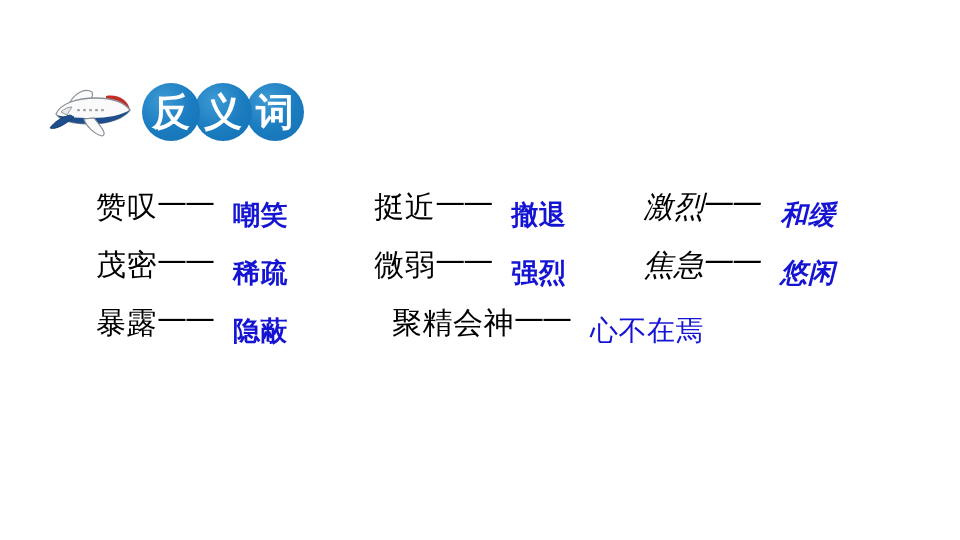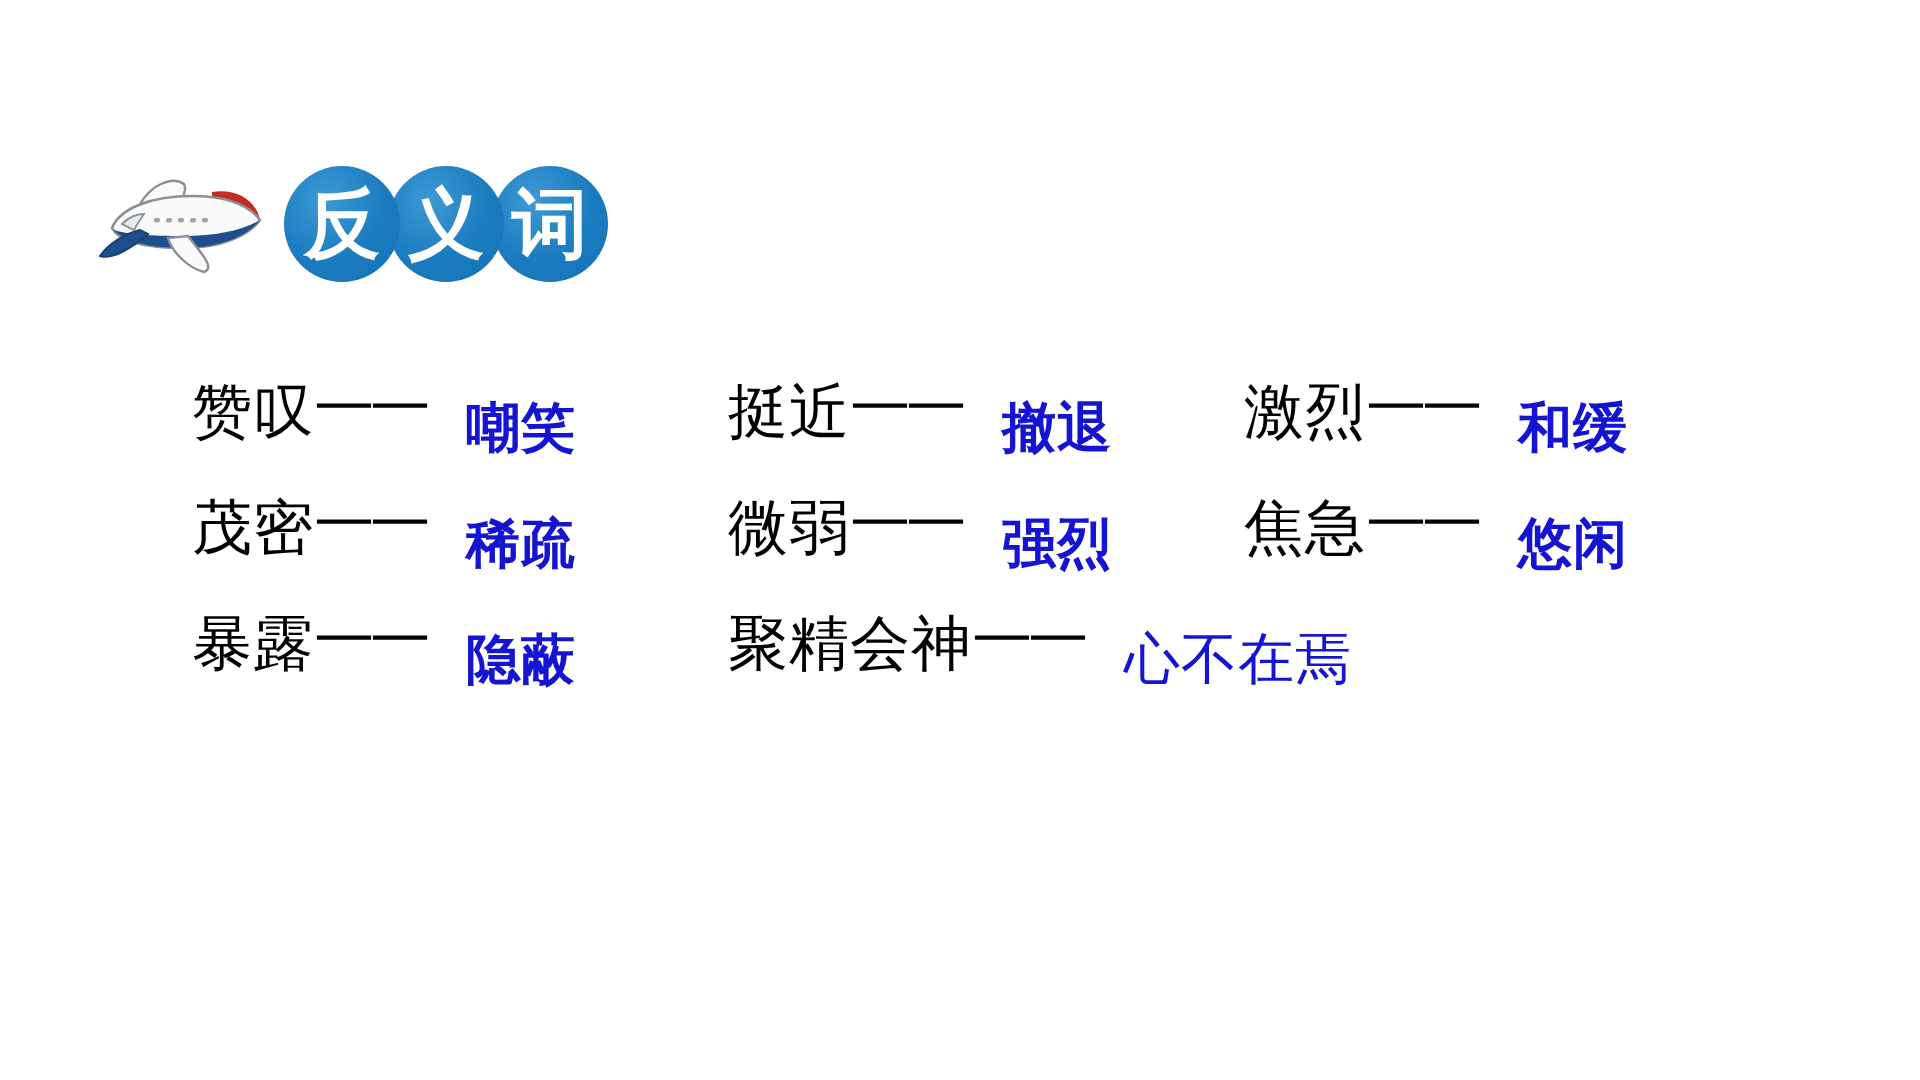--- a/index.html
+++ b/index.html
@@ -74,29 +74,30 @@
   #antonym-grid {
     position: absolute;
     left: 96px;
     top: 192px;
     width: 790px;
   }
   .pair-row {
     display: flex;
     align-items: baseline;
     height: 58px;
+    gap: 28px;
   }
   .pair-cell {
     display: flex;
     align-items: baseline;
     white-space: nowrap;
   }
   .col-1 { width: 268px; }
   .col-2 { width: 258px; }
-  .col-3 { width: 260px; }
+  .col-3 { width: 260px; font-style: italic; }
 
   .word-left {
     color: #000000;
     font-size: 30px;
     line-height: 1;
     font-weight: 400;
     letter-spacing: 0.5px;
   }
   .dash {
     color: #000000;

